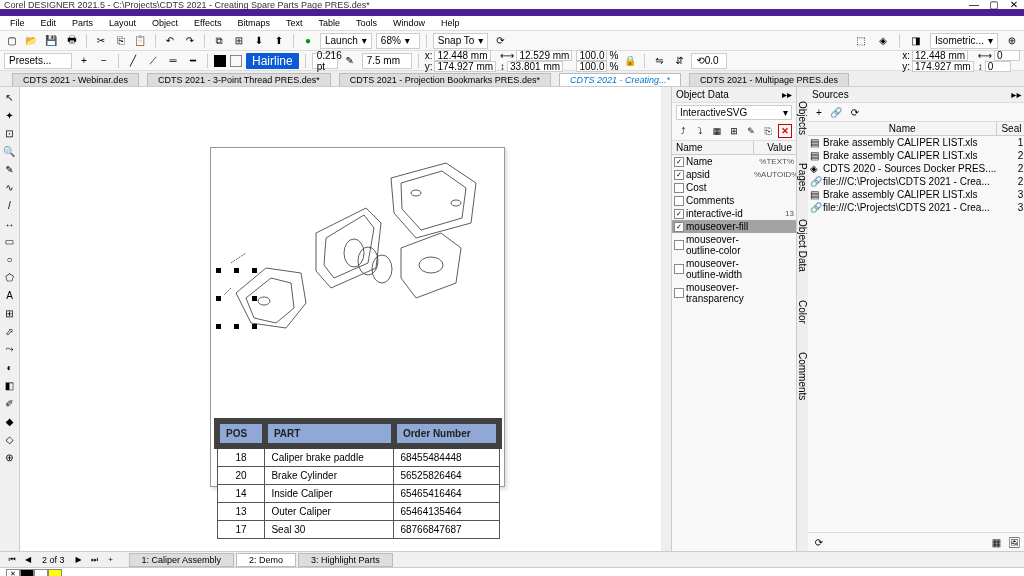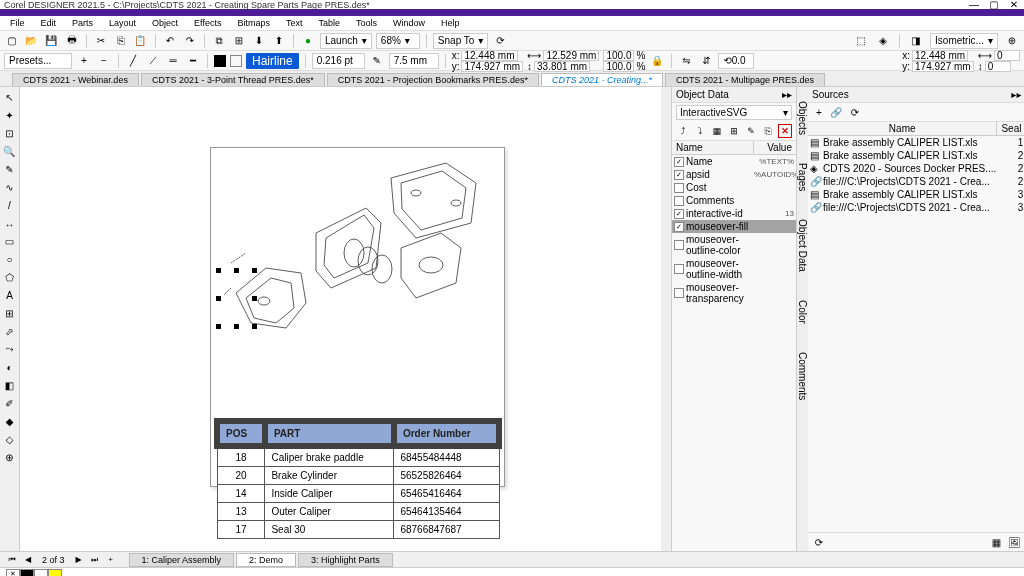--- a/index.html
+++ b/index.html
@@ -23,21 +23,21 @@
     .toolbar2 { height: 20px; background: #f8f8f8; display: flex; align-items: center; padding: 0 4px; border-bottom: 1px solid #ddd; gap: 4px; }
     .toolbar2 .dropdown { height: 16px; padding: 0 4px; border: 1px solid #ccc; background: #fff; font-size: 9px; display: flex; align-items: center; }
     .toolbar2 .icon-btn { width: 16px; height: 16px; display: flex; align-items: center; justify-content: center; cursor: pointer; }
     .toolbar2 .hairline-badge { background: #0b5bd7; color: #fff; padding: 1px 6px; font-size: 12px; border-radius: 1px; }
     .toolbar2 .sep { width: 1px; height: 14px; background: #ccc; margin: 0 2px; }
     .toolbar2 .dim-group { display: flex; flex-direction: column; font-size: 7.5px; gap: 0; line-height: 9px; }
     .toolbar2 .dim-row { display: flex; align-items: center; gap: 2px; }
     .toolbar2 .dim-val { border: 1px solid #ccc; background: #fff; padding: 0 2px; min-width: 46px; }
     .toolbar2 .end-dim { margin-left: auto; display: flex; gap: 4px; }
     
-    .doctabs { height: 16px; background: #eee; display: flex; align-items: flex-end; padding: 0 12px; border-bottom: 1px solid #ccc; gap: 2px; }
+    .doctabs { height: 16px; background: #eee; display: flex; align-items: flex-end; padding: 0 12px; border-bottom: 1px solid #ccc; gap: 8px; }
     .doctabs .tab { padding: 1px 10px; font-size: 9px; background: #ddd; border: 1px solid #bbb; border-bottom: none; cursor: pointer; }
     .doctabs .tab.active { background: #fff; color: #0078d4; font-style: italic; }
     
     .main { display: flex; height: 464px; }
     
     .left-tools { width: 20px; background: #f0f0f0; border-right: 1px solid #ccc; display: flex; flex-direction: column; gap: 2px; padding: 2px 1px; align-items: center; }
     .left-tools .tool { width: 16px; height: 16px; display: flex; align-items: center; justify-content: center; cursor: pointer; font-size: 10px; }
     
     .canvas-area { flex: 1; background: #fff; position: relative; overflow: hidden; border-right: 1px solid #ccc; }
     .canvas-page { position: absolute; left: 190px; top: 60px; width: 295px; height: 340px; background: #fff; border: 1px solid #999; box-shadow: 2px 2px 4px rgba(0,0,0,0.15); }
@@ -180,21 +180,21 @@
   <div class="sep"></div>
   <div class="icon-btn">╱</div>
   <div class="icon-btn">⟋</div>
   <div class="icon-btn">═</div>
   <div class="icon-btn">━</div>
   <div class="sep"></div>
   <div class="icon-btn" style="background:#000;width:12px;height:12px"></div>
   <div class="icon-btn" style="border:1px solid #888;width:12px;height:12px"></div>
   <span class="hairline-badge">Hairline</span>
   <div class="sep"></div>
-  <div class="dropdown" style="width:53px">
+  <div class="dropdown" style="width:26px">
       <span>0.216 pt</span>
     </div>
   <div class="icon-btn">✎</div>
   <div class="dropdown" style="width:50px">
       <span>7.5 mm</span>
     </div>
   <div class="sep"></div>
   <div class="dim-group">
     <div class="dim-row">
         <span>x:</span>

